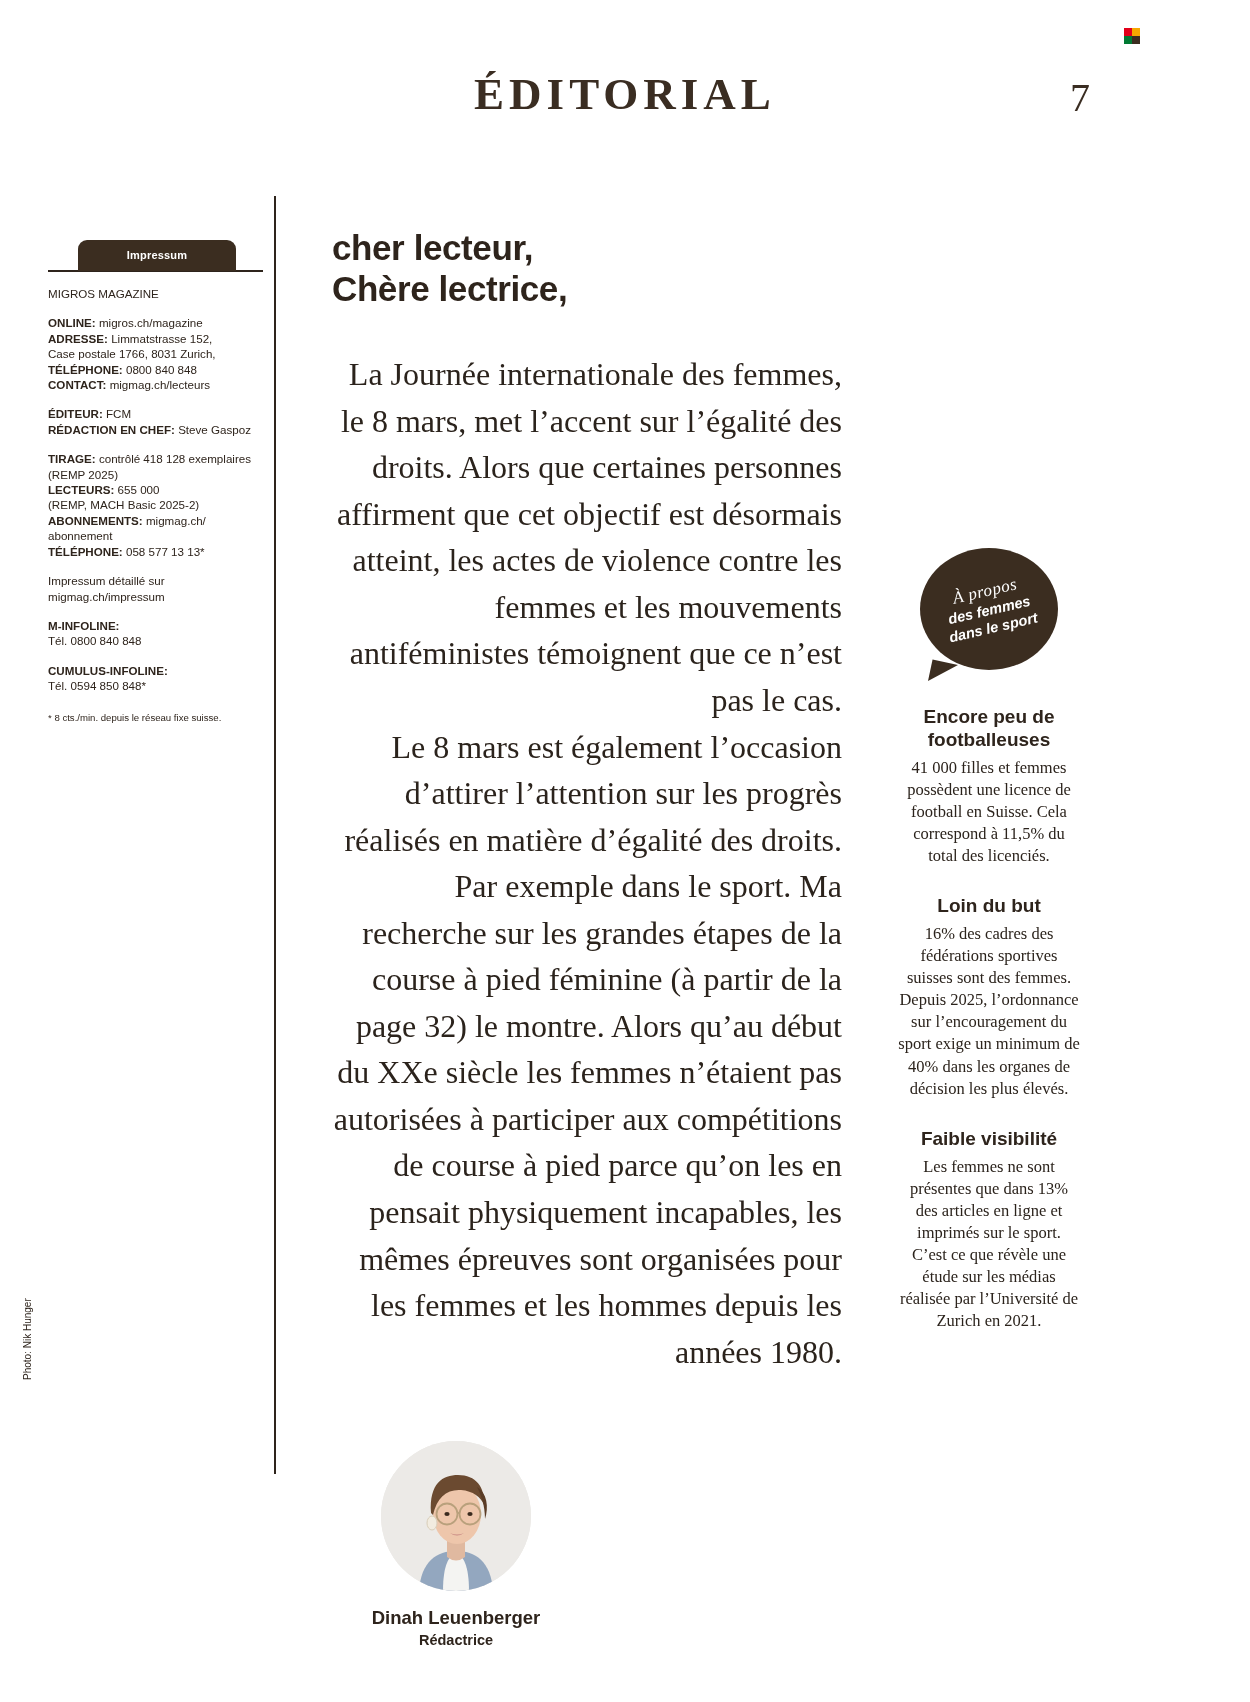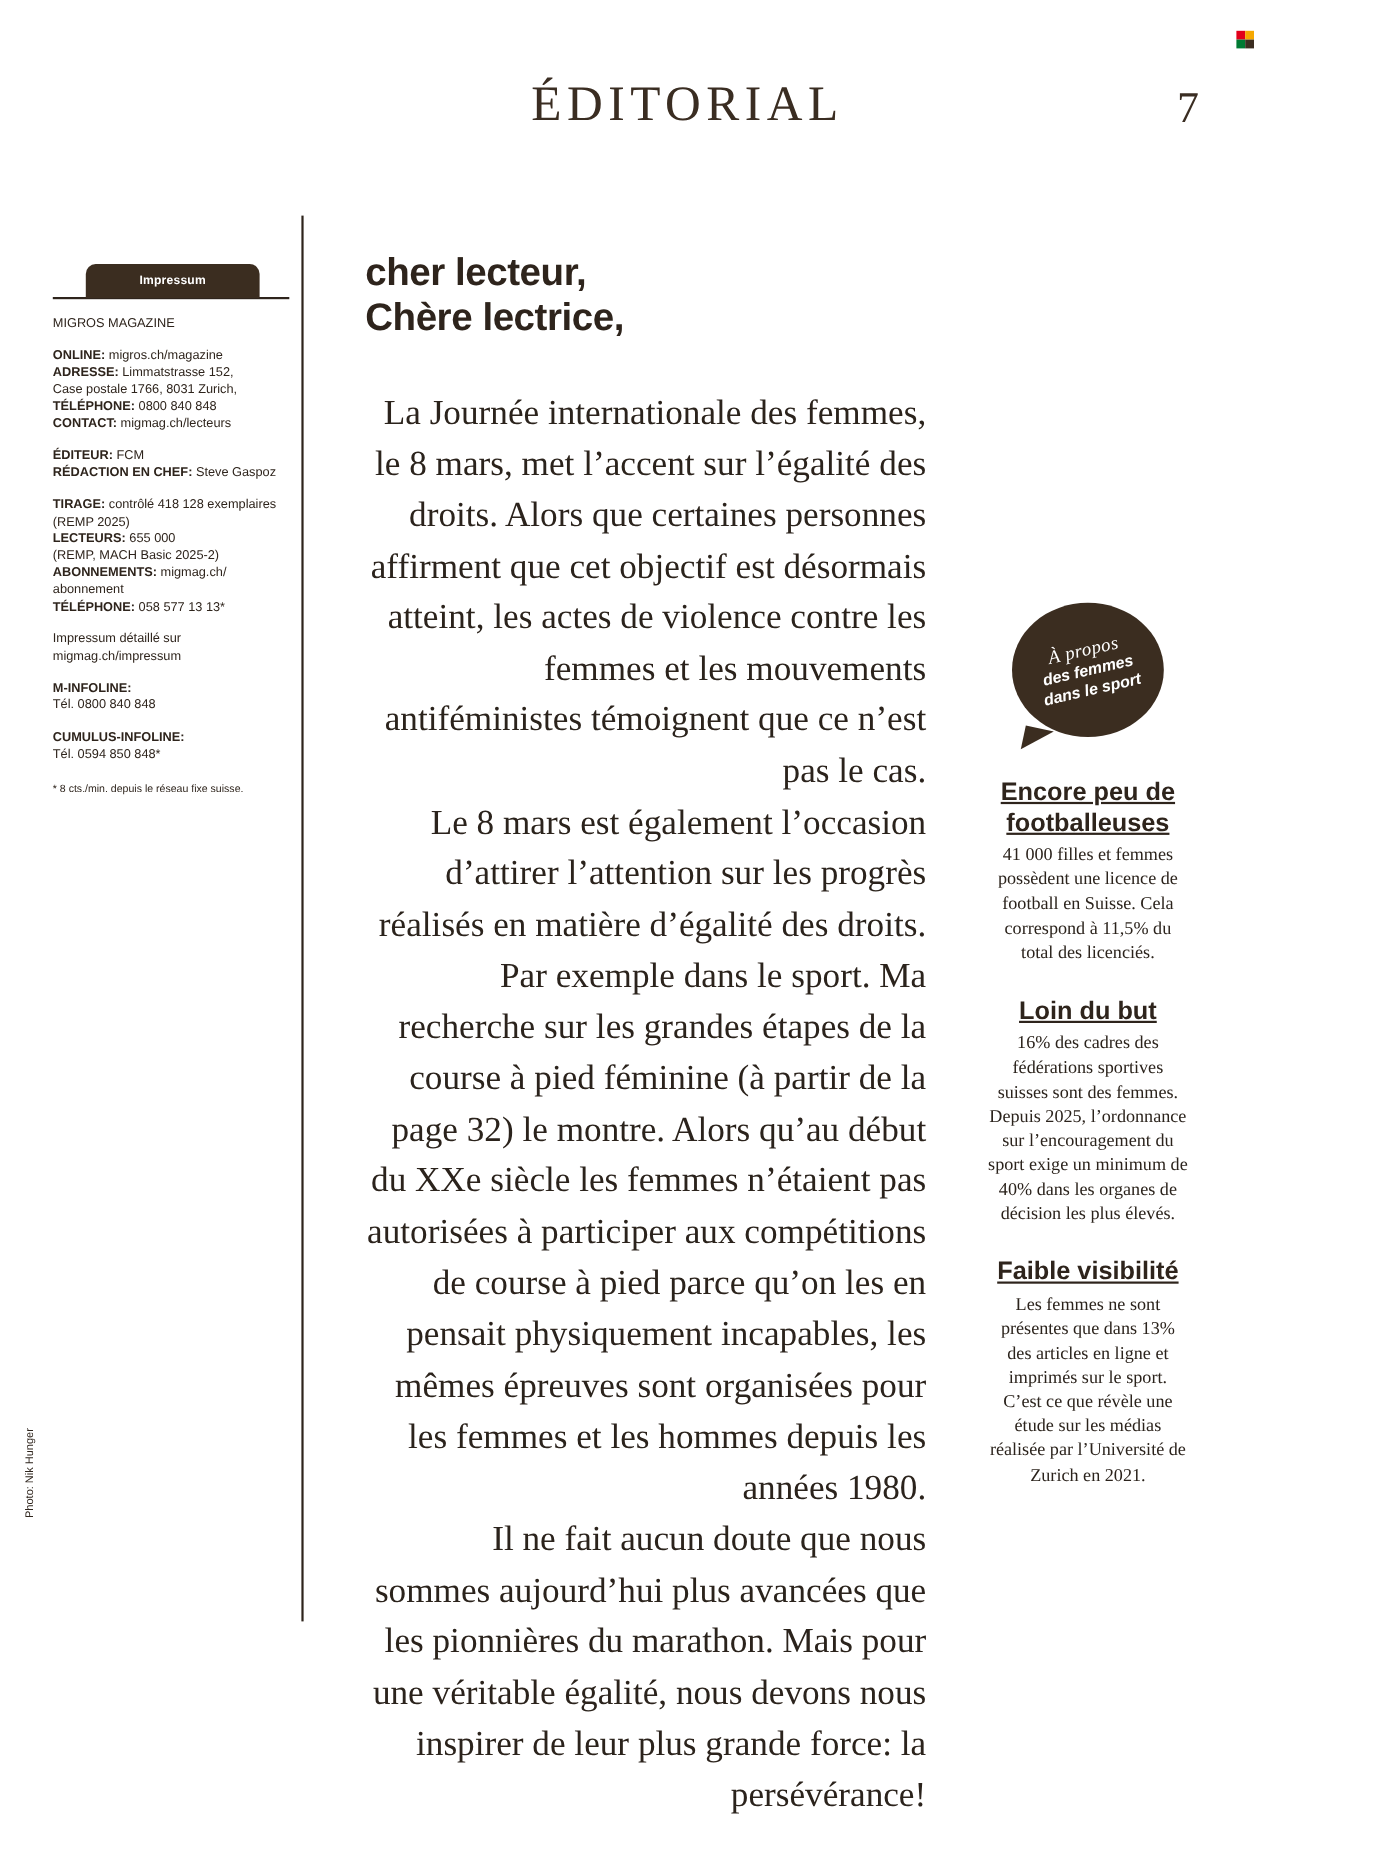--- a/index.html
+++ b/index.html
@@ -37,21 +37,21 @@
   }
   .header-title {
     position: absolute;
     left: 0;
     right: 0;
     text-align: center;
     font-family: "Liberation Serif", serif;
     font-size: 45px;
     letter-spacing: 5px;
     color: #3a2d22;
-    font-weight: 400;
+    font-weight: 700;
   }
   .page-number {
     position: absolute;
     right: 160px;
     top: 6px;
     font-family: "Liberation Serif", serif;
     font-size: 40px;
     color: #3a2d22;
   }
 
@@ -226,26 +226,25 @@
   }
   .bubble-l2, .bubble-l3 {
     font-size: 14.5px;
     font-weight: bold;
     font-style: italic;
     line-height: 1.22;
   }
 
   .stat-block { margin-top: 28px; text-align: center; }
   .stat-title {
-    font-size: 23px;
+    font-size: 19px;
     font-weight: bold;
     line-height: 1.2;
     color: #2e241c;
     margin-bottom: 5px;
-    text-decoration: underline;
   }
   .stat-text {
     font-family: "Liberation Serif", serif;
     font-size: 16.5px;
     line-height: 1.34;
     color: #2b231c;
   }
   .stat-block.first { margin-top: 36px; }
 </style>
 </head>
@@ -323,21 +322,20 @@
 <div class="main-col">
 
   <h1 class="article-headline">
     <span class="hl-line">cher lecteur,</span>
     <span class="hl-line">Chère lectrice,</span>
   </h1>
 
   <div class="article-body">
     <p>La Journée internationale des femmes, le 8 mars, met l’accent sur l’égalité des droits. Alors que certaines personnes affirment que cet objectif est désormais atteint, les actes de violence contre les femmes et les mouvements antiféministes témoignent que ce n’est pas le cas.</p>
     <p>Le 8 mars est également l’occasion d’attirer l’attention sur les progrès réalisés en matière d’égalité des droits. Par exemple dans le sport. Ma recherche sur les grandes étapes de la course à pied féminine (à partir de la page 32) le montre. Alors qu’au début du XXe siècle les femmes n’étaient pas autorisées à participer aux compétitions de course à pied parce qu’on les en pensait physiquement incapables, les mêmes épreuves sont organisées pour les femmes et les hommes depuis les années 1980.</p>
-    <p>Il ne fait aucun doute que nous sommes aujourd’hui plus avancées que les pionnières du marathon. Mais pour une véritable égalité, nous devons nous inspirer de leur plus grande force: la persévérance!</p>
   </div>
 
   <div class="author-wrap">
     <div class="author-photo">
       <svg viewBox="0 0 150 150" width="150" height="150" aria-hidden="true">
         <rect width="150" height="150" fill="#eceae7"></rect>
 
         <path d="M38 150 C40 120 56 110 75 110 C94 110 110 120 112 150 Z" fill="#93a7bf"></path>
 
         <path d="M62 150 C62 124 68 114 75 113 C82 114 88 124 88 150 Z" fill="#f4f4f2"></path>

